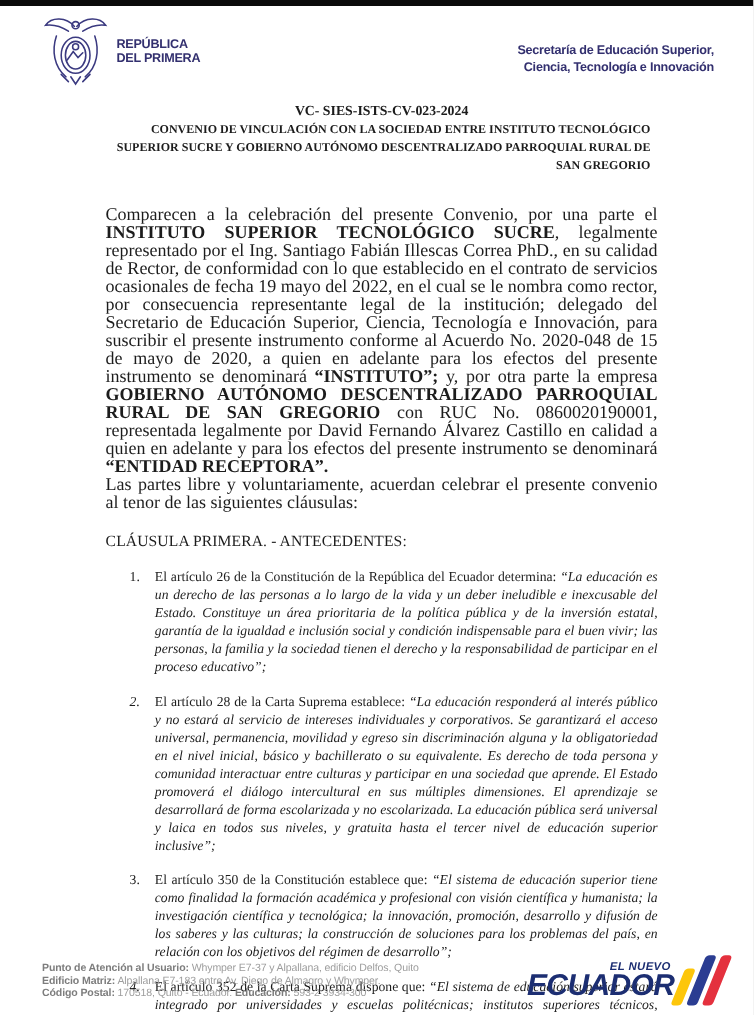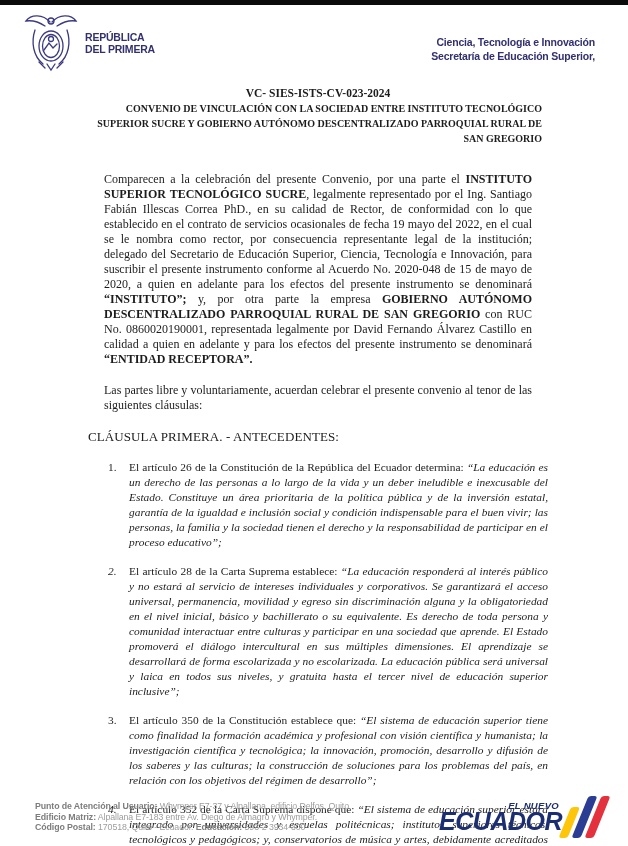--- a/index.html
+++ b/index.html
@@ -14,21 +14,21 @@
     font-family: "Liberation Serif", "DejaVu Serif", serif;
     color: #1c1c1c;
   }
   .topbar { height: 5px; background: #0b0b0b; }
 
   
   .header {
     display: flex;
     justify-content: space-between;
     align-items: center;
-    padding: 7px 33px 0 23px;
+    padding: 7px 33px 0 35px;
   }
   .brand { display: flex; align-items: center; gap: 6px; }
   .brand-text {
     font-family: "Liberation Sans", "DejaVu Sans", sans-serif;
     font-weight: 700;
     font-size: 10.5px;
     line-height: 1.18;
     color: #33306f;
     letter-spacing: -0.2px;
   }
@@ -53,24 +53,24 @@
   }
   .doc-title {
     text-align: right;
     font-weight: 700;
     font-size: 10px;
     line-height: 15px;
     margin: 0 auto 26px;
     width: 448px;
   }
   .para {
-    font-size: 12px;
+    font-size: 15px;
     line-height: 15px;
     text-align: justify;
-    margin: 16px;
+    margin: 0;
   }
   .bold { font-weight: 700; }
   .italic { font-style: italic; }
   .clause-heading {
     font-size: 13px;
     font-weight: 400;
     margin: 16px 0 15px;
     letter-spacing: 0.1px;
   }
   .antecedents { list-style: none; margin: 0; padding: 0 0 0 20px; }
@@ -151,22 +151,22 @@
           <path d="M16 50 L22 56 M40 50 L34 56"></path>
           <path d="M24 52 L28 58 L32 52"></path>
         </g>
       </svg>
       <div class="brand-text">
         <div>REPÚBLICA</div>
         <div>DEL PRIMERA</div>
       </div>
     </div>
     <div class="secretariat">
+      <div>Secretaría de Educación Superior,</div>
       <div>Ciencia, Tecnología e Innovación</div>
-      <div>Secretaría de Educación Superior,</div>
     </div>
   </header>
 
   <main class="doc">
     <div class="doc-code">VC- SIES-ISTS-CV-023-2024</div>
     <h1 class="doc-title">CONVENIO DE VINCULACIÓN CON LA SOCIEDAD ENTRE INSTITUTO TECNOLÓGICO SUPERIOR SUCRE Y GOBIERNO AUTÓNOMO DESCENTRALIZADO PARROQUIAL RURAL DE SAN GREGORIO</h1>
 
     <p class="para"><span>Comparecen a la celebración del presente Convenio, por una parte el </span><span class="bold">INSTITUTO SUPERIOR TECNOLÓGICO SUCRE</span><span>, legalmente representado por el Ing. Santiago Fabián Illescas Correa PhD., en su calidad de Rector, de conformidad con lo que establecido en el contrato de servicios ocasionales de fecha 19 mayo del 2022, en el cual se le nombra como rector, por consecuencia representante legal de la institución; delegado del Secretario de Educación Superior, Ciencia, Tecnología e Innovación, para suscribir el presente instrumento conforme al Acuerdo No. 2020-048 de 15 de mayo de 2020, a quien en adelante para los efectos del presente instrumento se denominará </span><span class="bold">“INSTITUTO”;</span><span> y, por otra parte la empresa </span><span class="bold">GOBIERNO AUTÓNOMO DESCENTRALIZADO PARROQUIAL RURAL DE SAN GREGORIO</span><span> con RUC No. 0860020190001, representada legalmente por David Fernando Álvarez Castillo en calidad a quien en adelante y para los efectos del presente instrumento se denominará </span><span class="bold">“ENTIDAD RECEPTORA”.</span></p>
     <p class="para">Las partes libre y voluntariamente, acuerdan celebrar el presente convenio al tenor de las siguientes cláusulas:</p>
 

